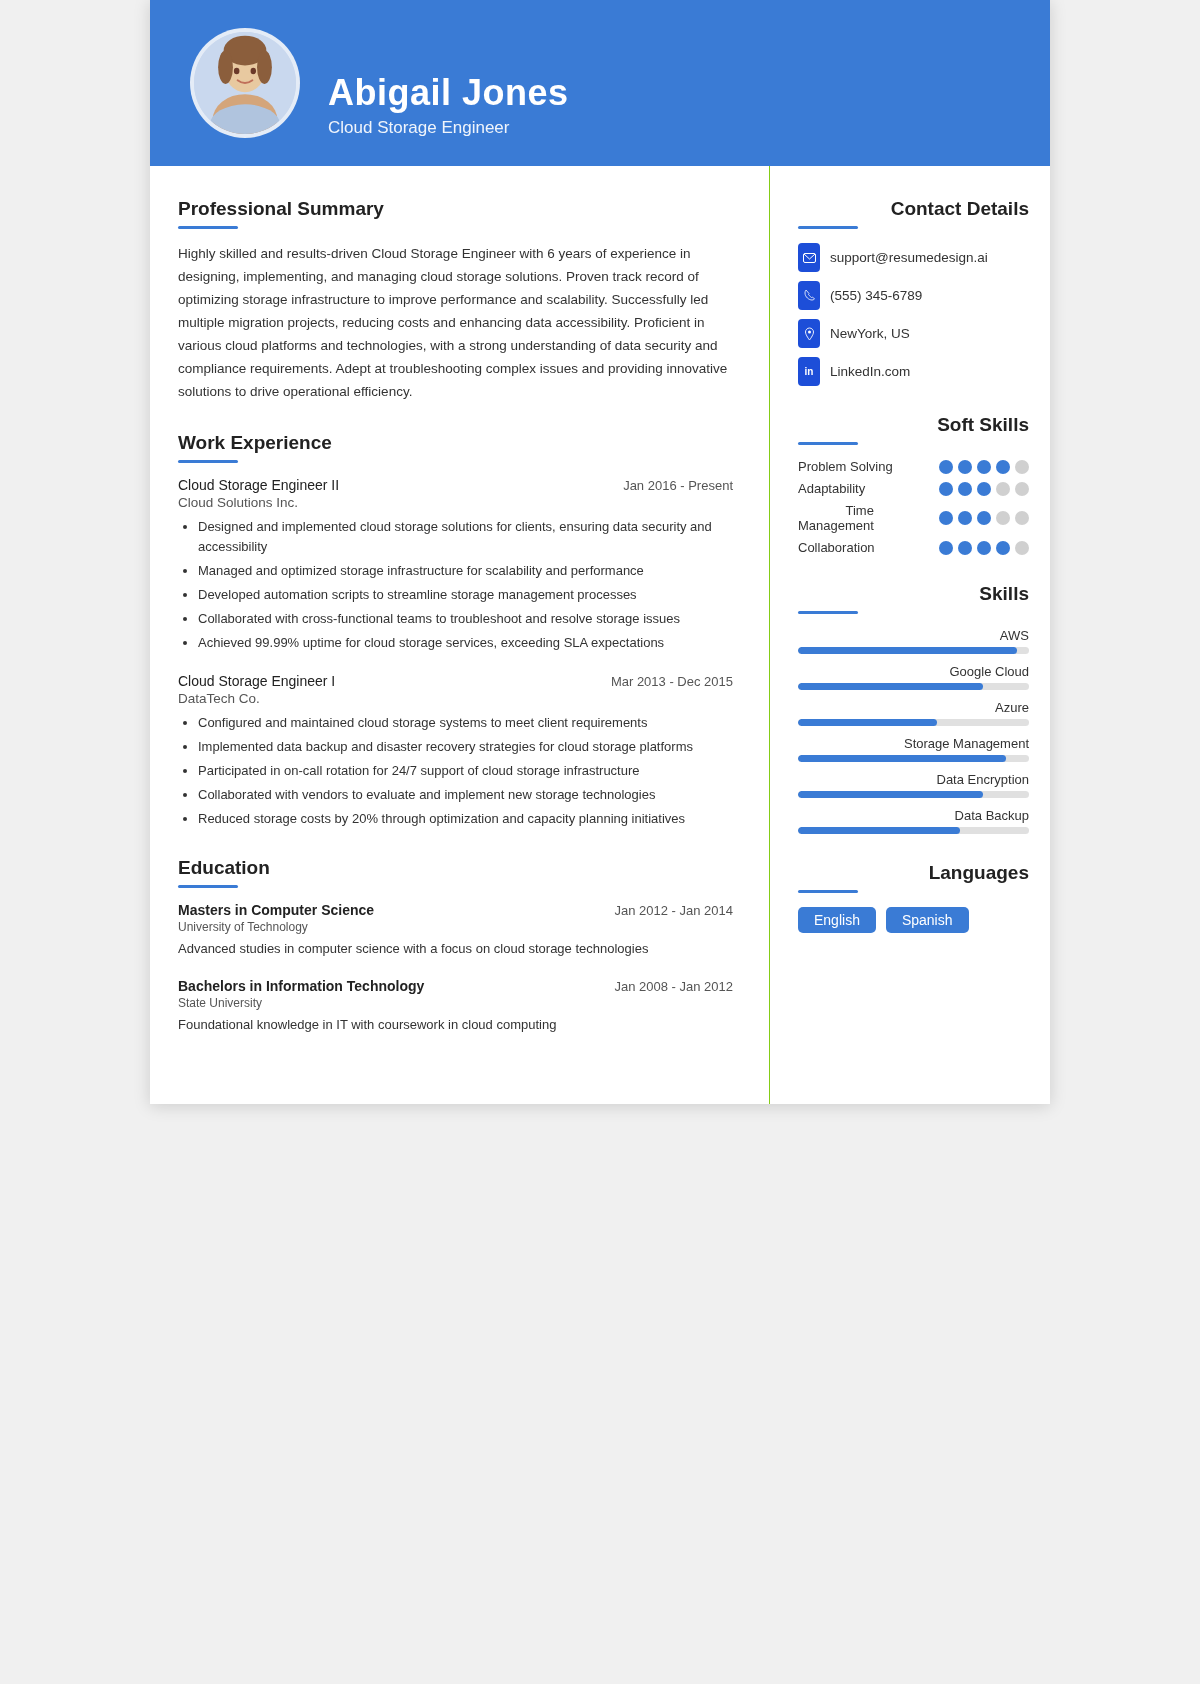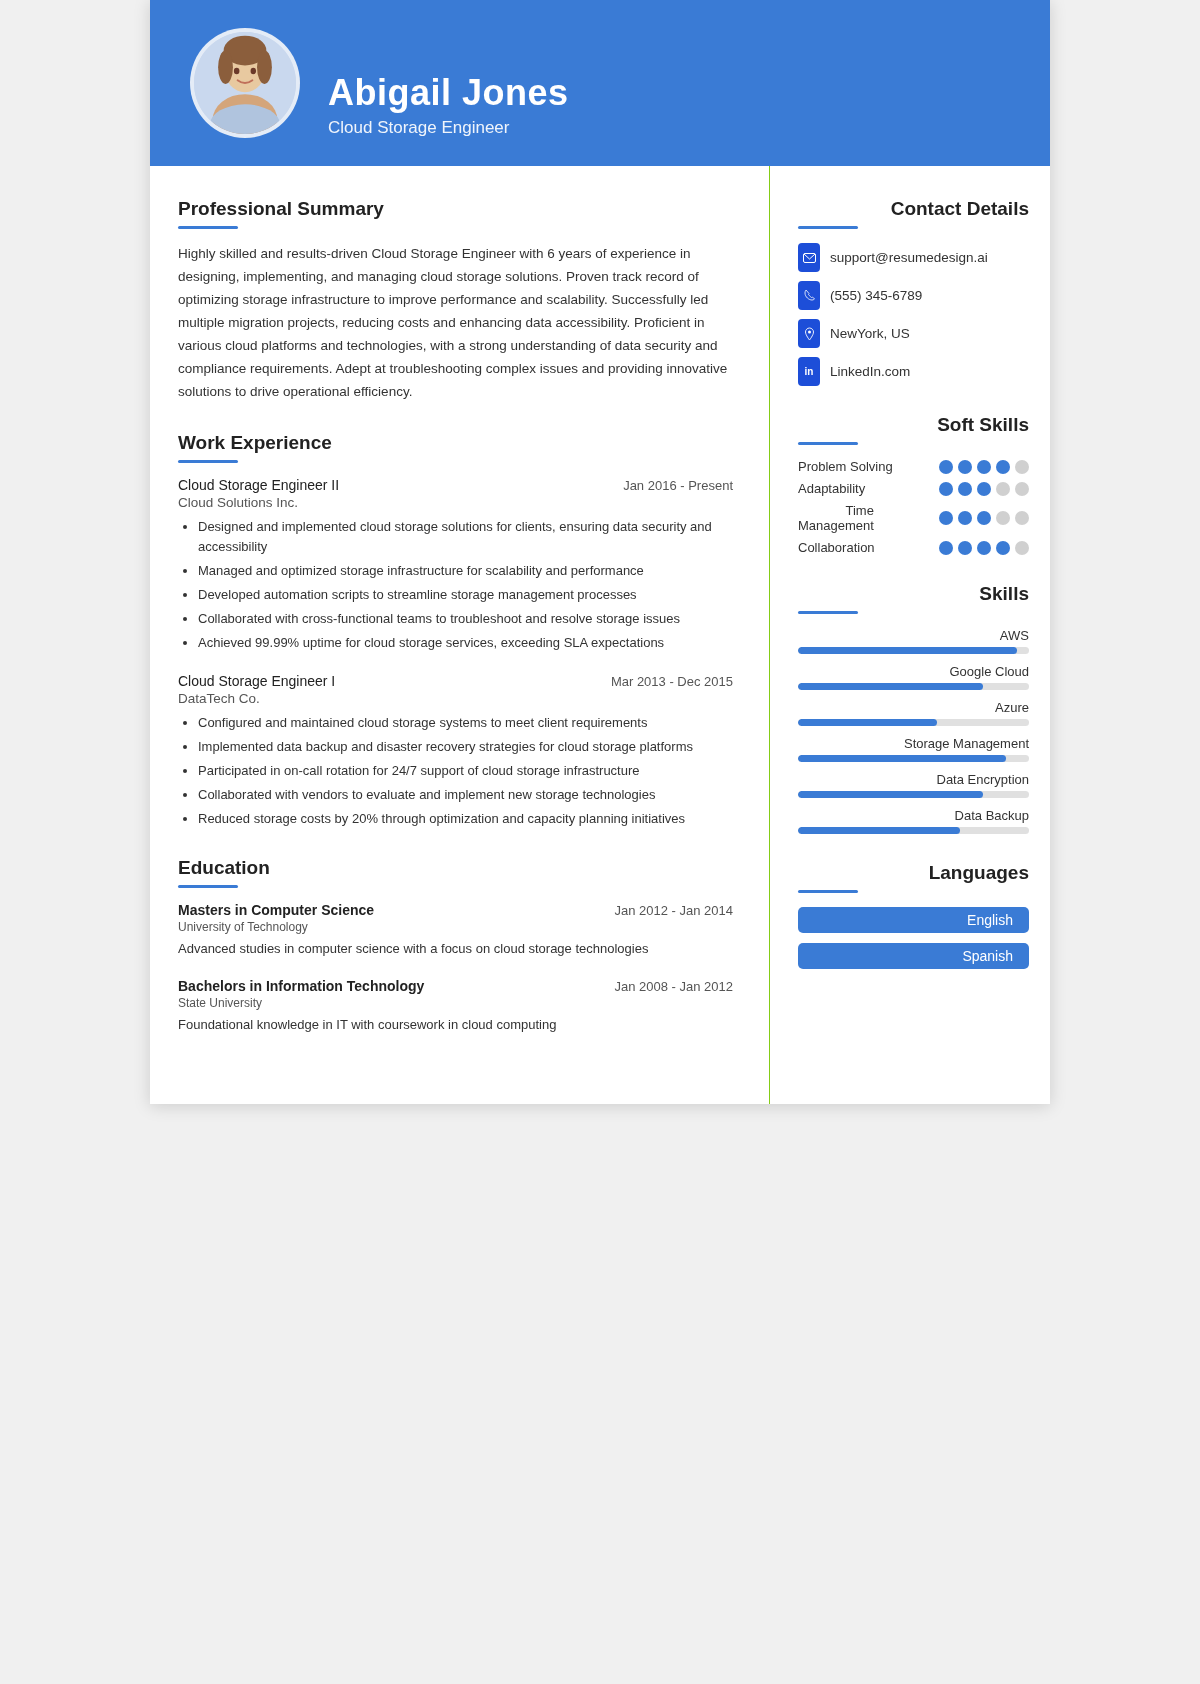--- a/index.html
+++ b/index.html
@@ -164,21 +164,21 @@
     .soft-skill-name { font-size: 13px; color: #333; }
     .soft-dots { display: flex; gap: 5px; }
     .dot {
       width: 14px;
       height: 14px;
       border-radius: 50%;
     }
     .dot-filled { background: #3a7bd5; }
     .dot-empty { background: #d0d0d0; }
     
-    .lang-tags { display: flex; gap: 10px; flex-wrap: wrap; margin-top: 6px; flex-direction: column; }
+    .lang-tags { display: flex; gap: 10px; flex-wrap: wrap; margin-top: 6px; }
     .lang-tag {
       background: #3a7bd5;
       color: #fff;
       border-radius: 5px;
       padding: 5px 16px;
       font-size: 14px;
       font-weight: 500;
     }
   </style>
 </head>

